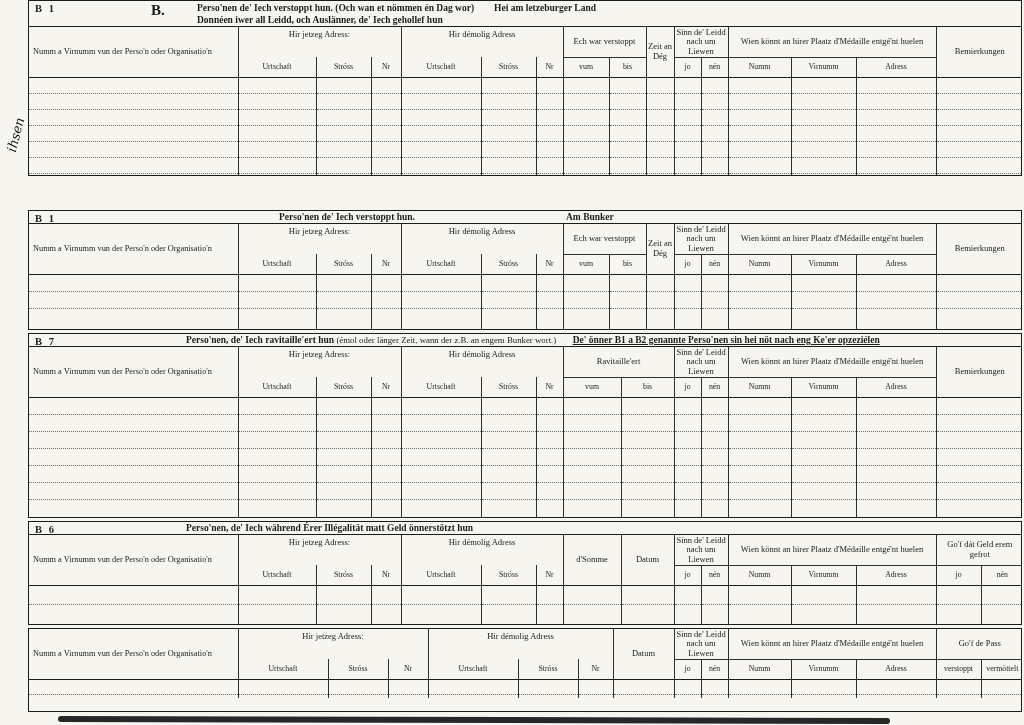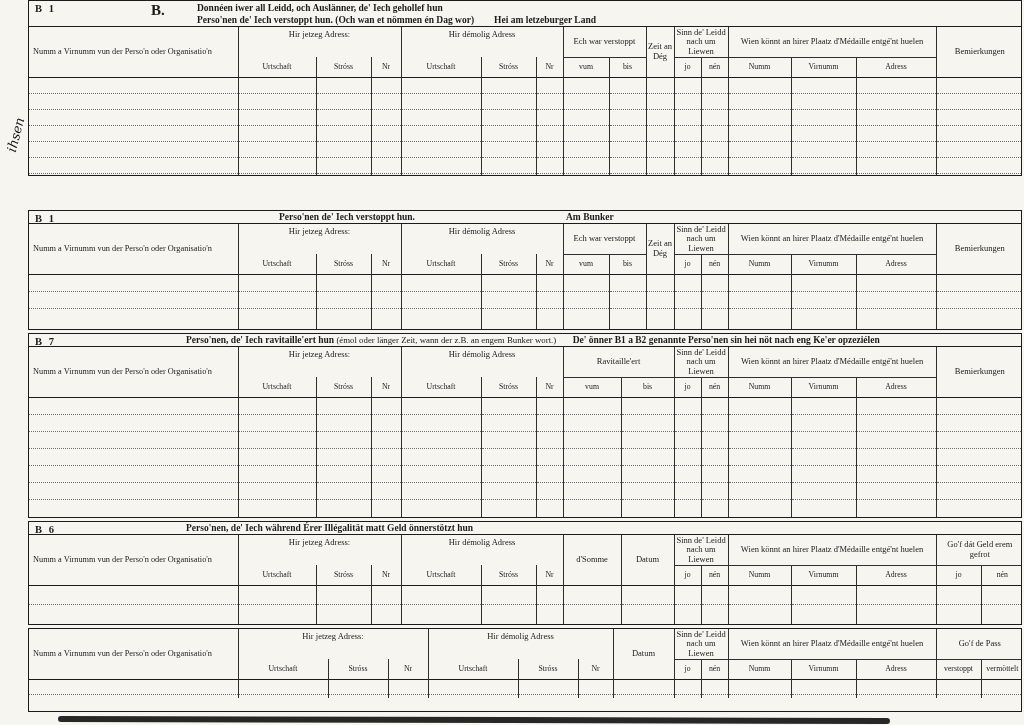--- a/index.html
+++ b/index.html
@@ -28,21 +28,21 @@
     border-bottom: 1.1px solid #1b1b1b;
     font-weight: bold;
     white-space: nowrap;
   }
   .sid { position: absolute; left: 6px; top: 2px; font-size: 10.5px; letter-spacing: 2px; }
   .bigletter { position: absolute; left: 122px; top: 1px; font-size: 15px; }
   .b1titles { position: absolute; left: 168px; top: 1px; font-size: 9.5px; line-height: 12px; }
   .place { margin-left: 20px; }
   .tpos { position: absolute; top: 1px; font-size: 9.5px; }
   .tnorm { font-weight: normal; font-size: 8.8px; }
-  .tnote { margin-left: 14px; }
+  .tnote { margin-left: 14px; text-decoration: underline; }
 
   
   table.grid {
     width: 100%;
     height: calc(100% - var(--band));
     border-collapse: collapse;
     table-layout: fixed;
   }
   .grid td {
     border-left: 1px solid #2f2f2f;
@@ -97,24 +97,24 @@
 
 <div class="page">
 
   <div class="margin-note">ihsen</div>
 
   <div class="sec" id="sec-b1" style="top:0;height:176px;--band:26px">
     <div class="tband">
       <span class="sid">B 1</span>
       <span class="bigletter">B.</span>
       <div class="b1titles">
-        <div>Donnéen iwer all Leidd, och Auslänner, de' Iech gehollef hun</div>
         <div>
           <span>Perso'nen de' Iech verstoppt hun. (Och wan et nömmen én Dag wor)</span><span class="place">Hei am letzeburger Land</span>
         </div>
+        <div>Donnéen iwer all Leidd, och Auslänner, de' Iech gehollef hun</div>
       </div>
     </div>
     <table class="grid">
       <colgroup>
         <col style="width:209px">
           <col style="width:78px">
           <col style="width:55px">
           <col style="width:30px">
         <col style="width:80px">
           <col style="width:55px">

